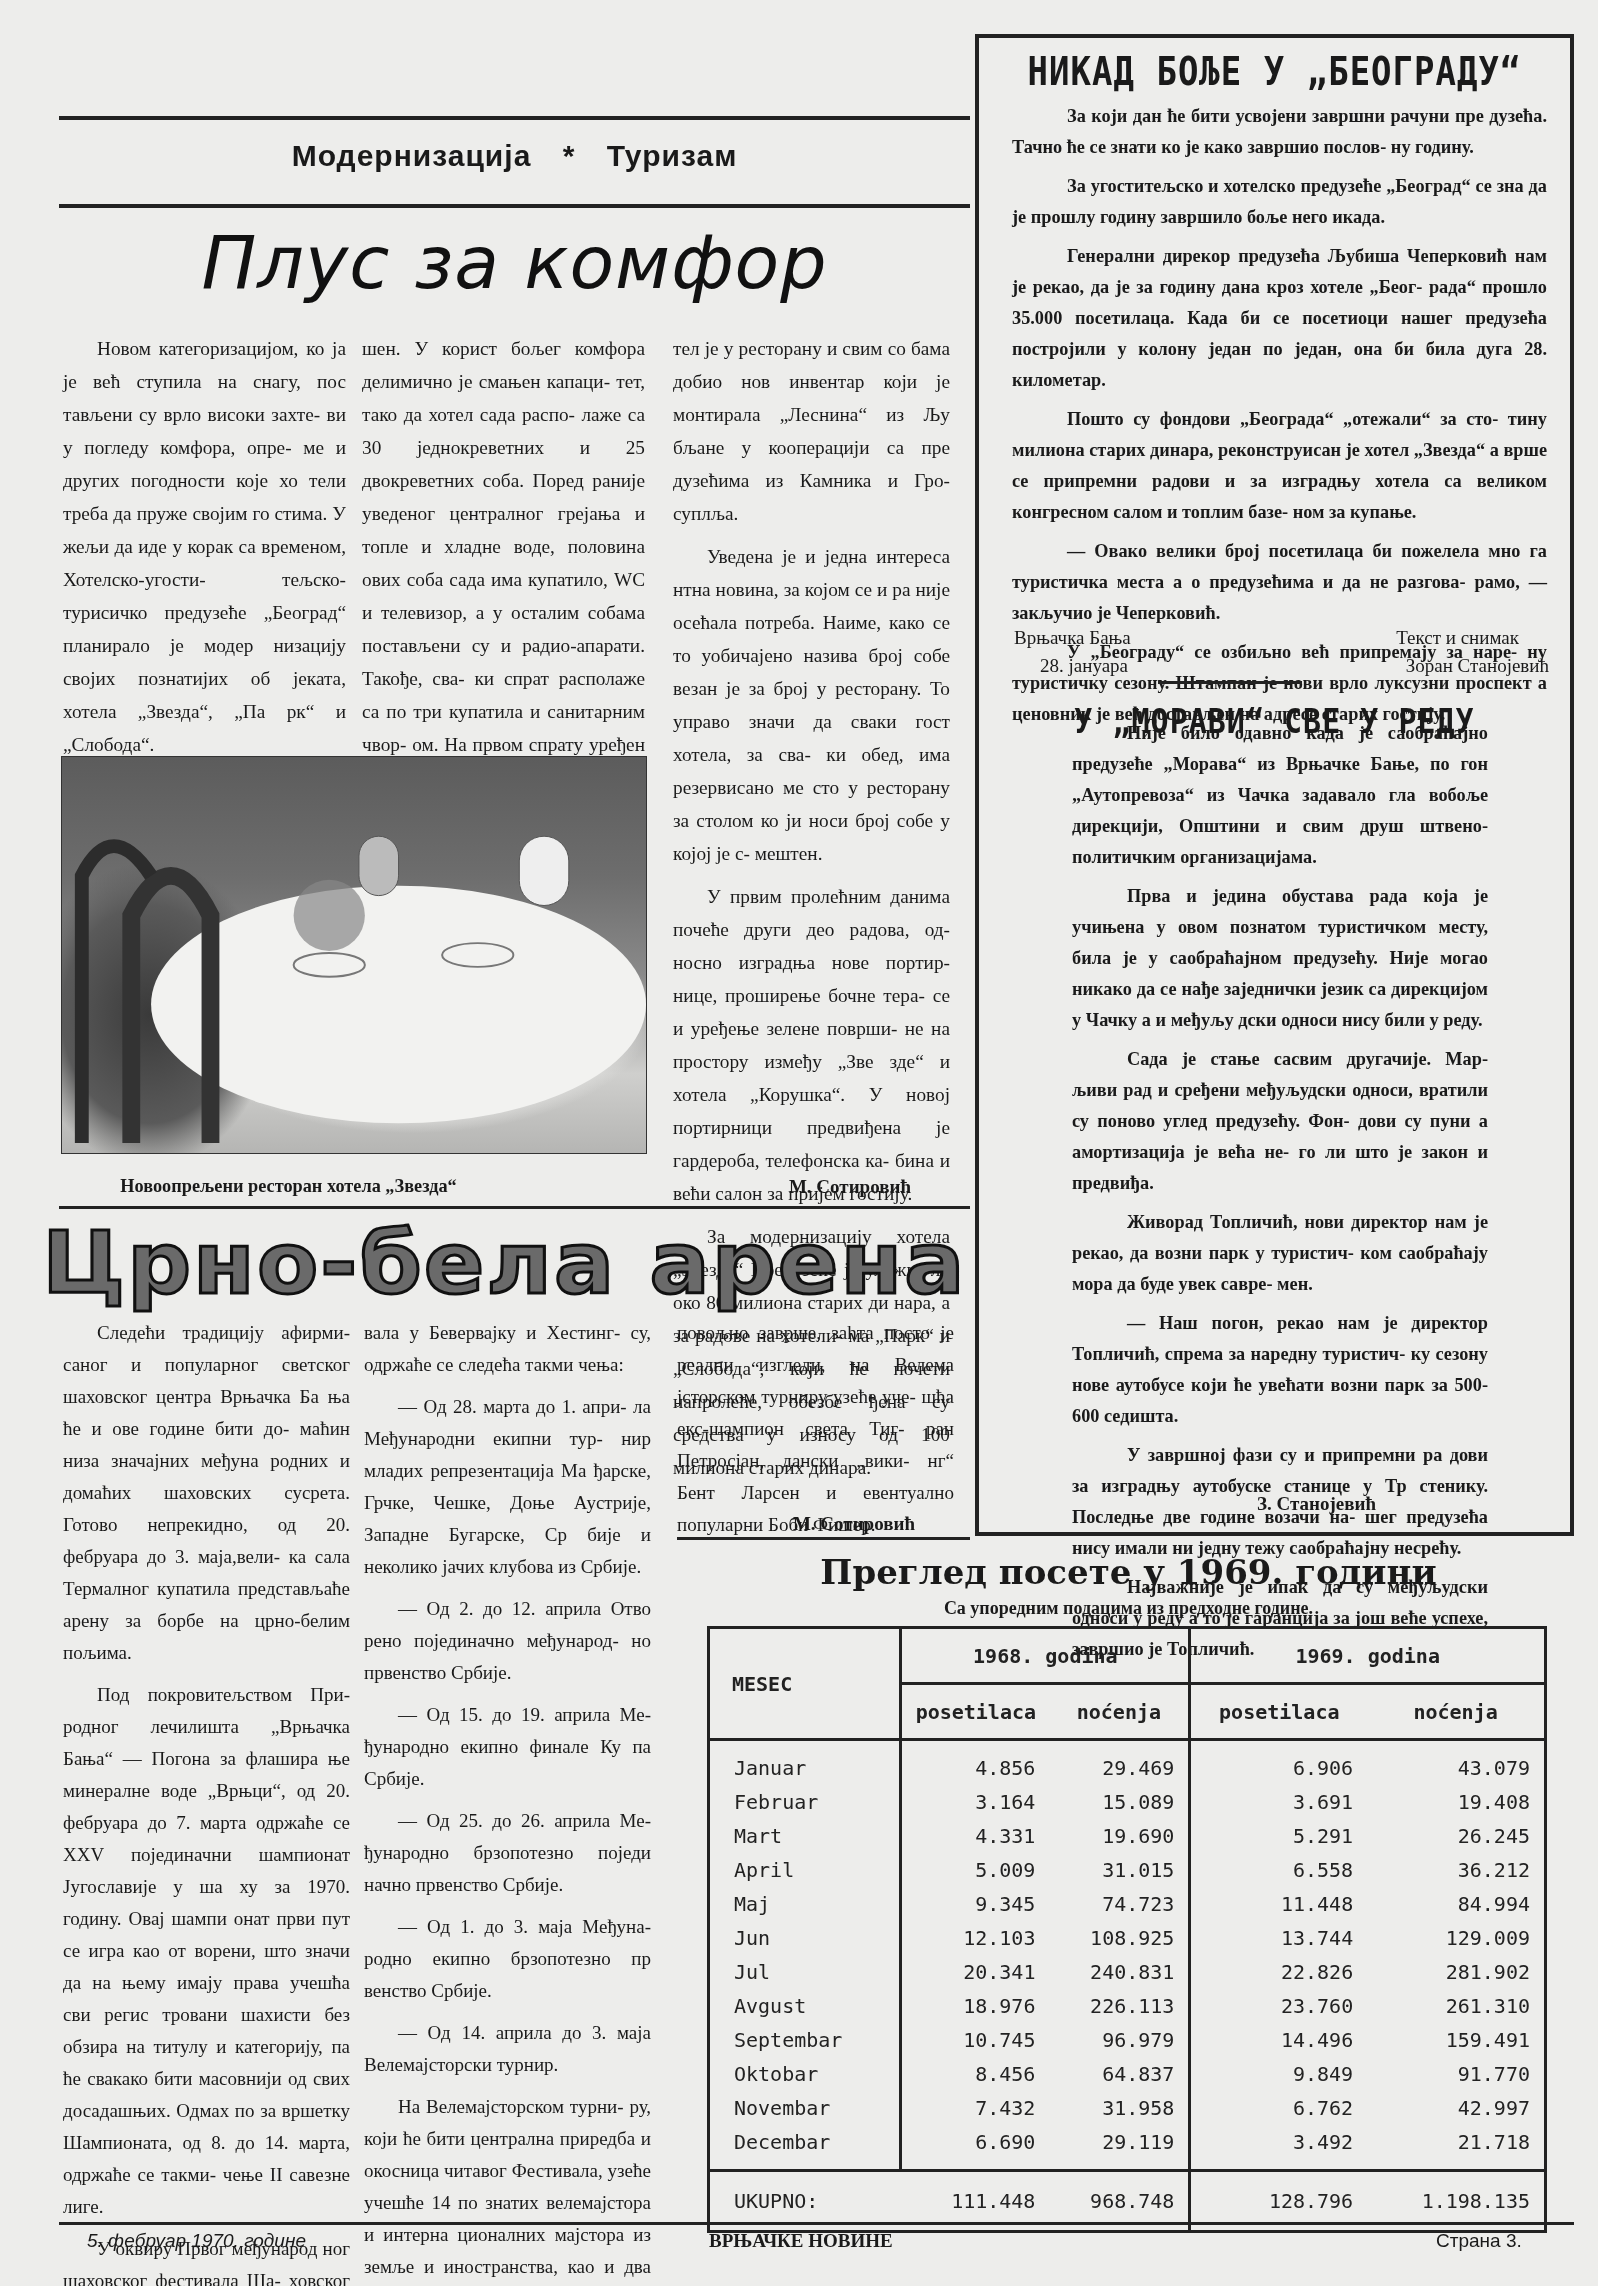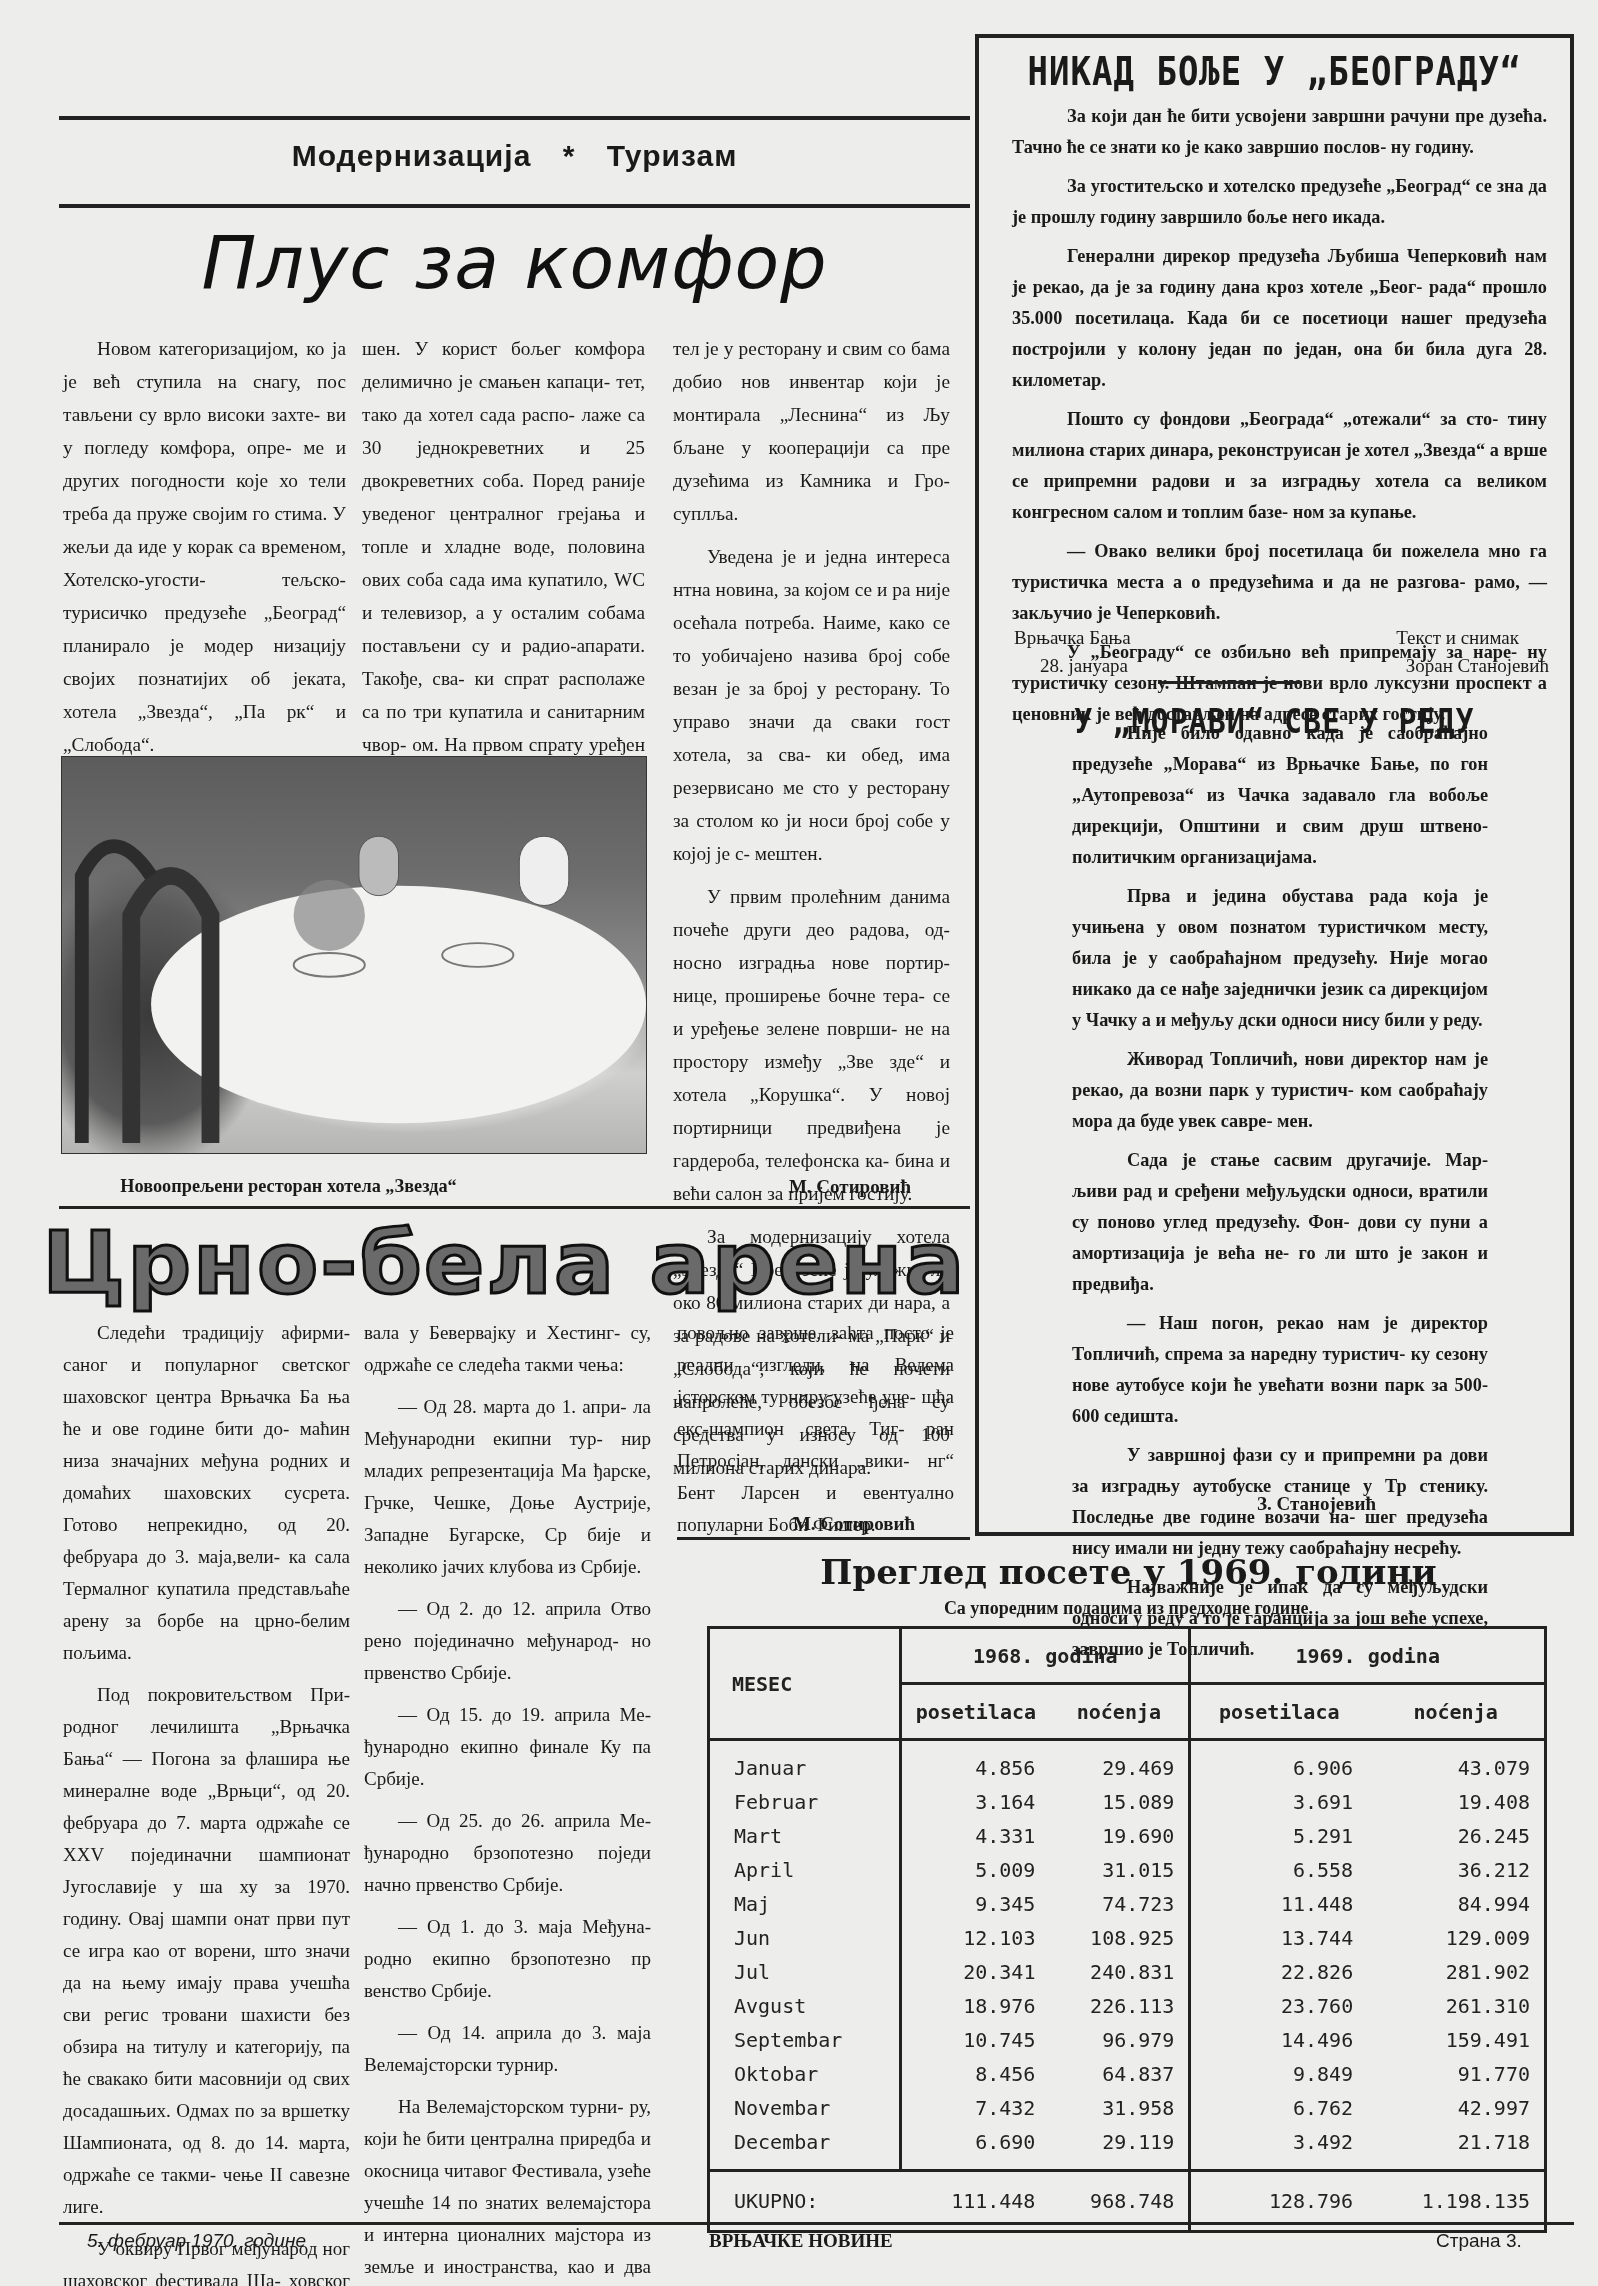--- a/index.html
+++ b/index.html
@@ -125,22 +125,22 @@
     <span style="margin-left:26px;">28. јануара</span>
     <span>Зоран Станојевић</span>
   </div>
 </div>
 <div class="rule thin" style="left:1158px;top:681px;width:144px;"></div>
 
 <div class="abs box-title" style="left:980px;top:703px;width:589px;font-size:30px;">У „МОРАВИ“ СВЕ У РЕДУ</div>
 <div class="abs box-col" style="left:1072px;top:718px;width:416px;">
   <p>Није било одавно када је саобраћајно предузеће „Морава“ из Врњачке Бање, по гон „Аутопревоза“ из Чачка задавало гла вобоље дирекцији, Општини и свим друш штвено-политичким организацијама.</p>
   <p>Прва и једина обустава рада која је учињена у овом познатом туристичком месту, била је у саобраћајном предузећу. Није могао никако да се нађе заједнички језик са дирекцијом у Чачку а и међуљу дски односи нису били у реду.</p>
+  <p>Сада је стање сасвим другачије. Мар- љиви рад и сређени међуљудски односи, вратили су поново углед предузећу. Фон- дови су пуни а амортизација је већа не- го ли што је закон и предвиђа.</p>
   <p>Живорад Топличић, нови директор нам је рекао, да возни парк у туристич- ком саобраћају мора да буде увек савре- мен.</p>
-  <p>Сада је стање сасвим другачије. Мар- љиви рад и сређени међуљудски односи, вратили су поново углед предузећу. Фон- дови су пуни а амортизација је већа не- го ли што је закон и предвиђа.</p>
   <p>— Наш погон, рекао нам је директор Топличић, спрема за наредну туристич- ку сезону нове аутобусе који ће увећати возни парк за 500-600 седишта.</p>
   <p>У завршној фази су и припремни ра дови за изградњу аутобуске станице у Тр стенику. Последње две године возачи на- шег предузећа нису имали ни једну тежу саобраћајну несрећу.</p>
   <p>Најважније је ипак да су међуљудски односи у реду а то је гаранција за још веће успехе, завршио је Топличић.</p>
 </div>
 <div class="abs" style="left:1257px;top:1493px;font-size:19px;font-weight:bold;">З. Станојевић</div>
 
 <div class="abs big-gray" style="left:65px;top:1214px;width:911px;white-space:nowrap;">Црно-бела арена</div>
 
 <div class="abs col" style="left:63px;top:1317px;width:287px;font-size:19px;line-height:32px;">
   <p>Следећи традицију афирми- саног и популарног светског шаховског центра Врњачка Ба ња ће и ове године бити до- маћин низа значајних међуна родних и домаћих шаховских сусрета. Готово непрекидно, од 20. фебруара до 3. маја,вели- ка сала Термалног купатила представљаће арену за борбе на црно-белим пољима.</p>

